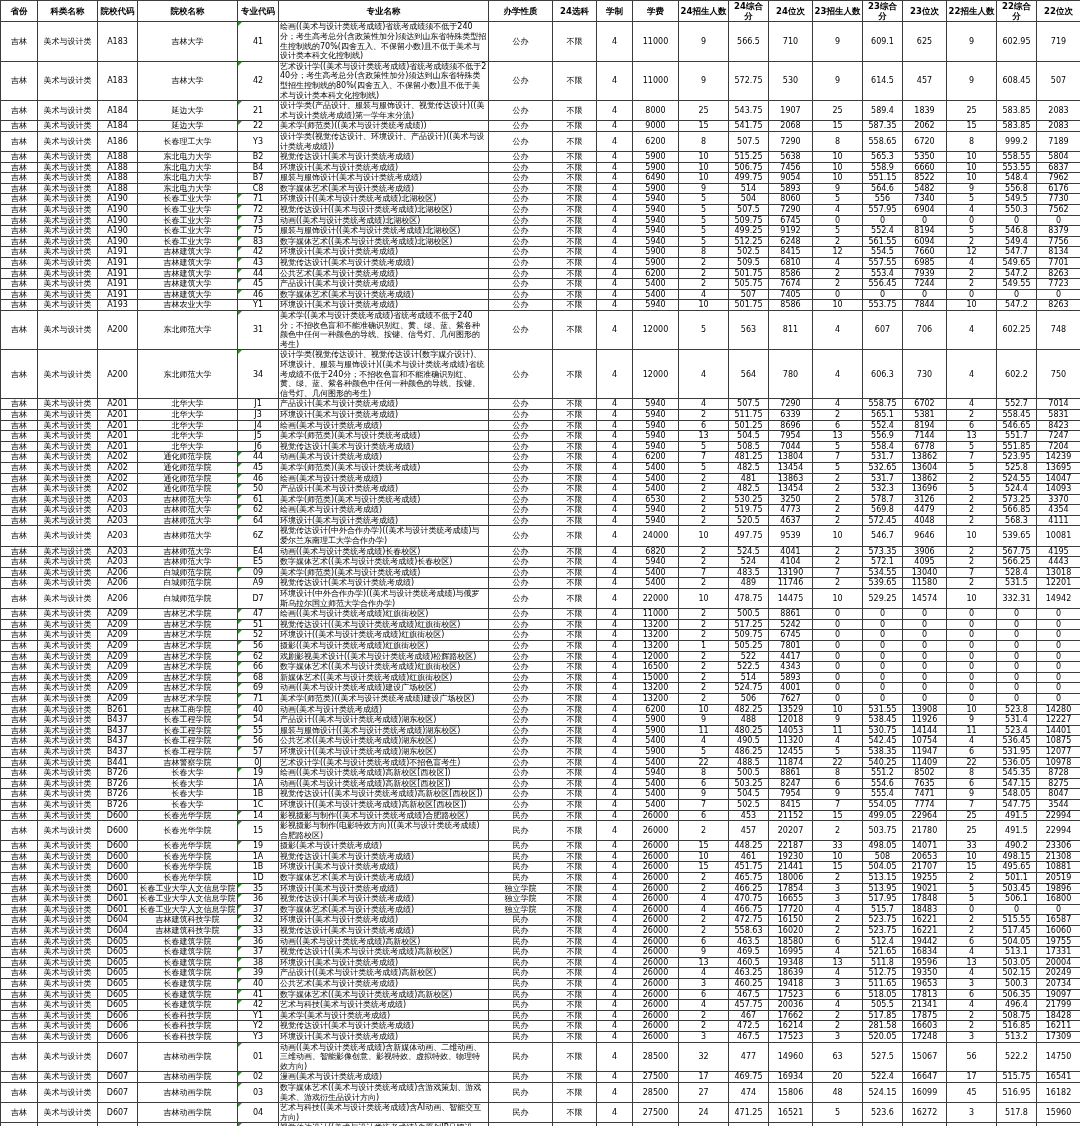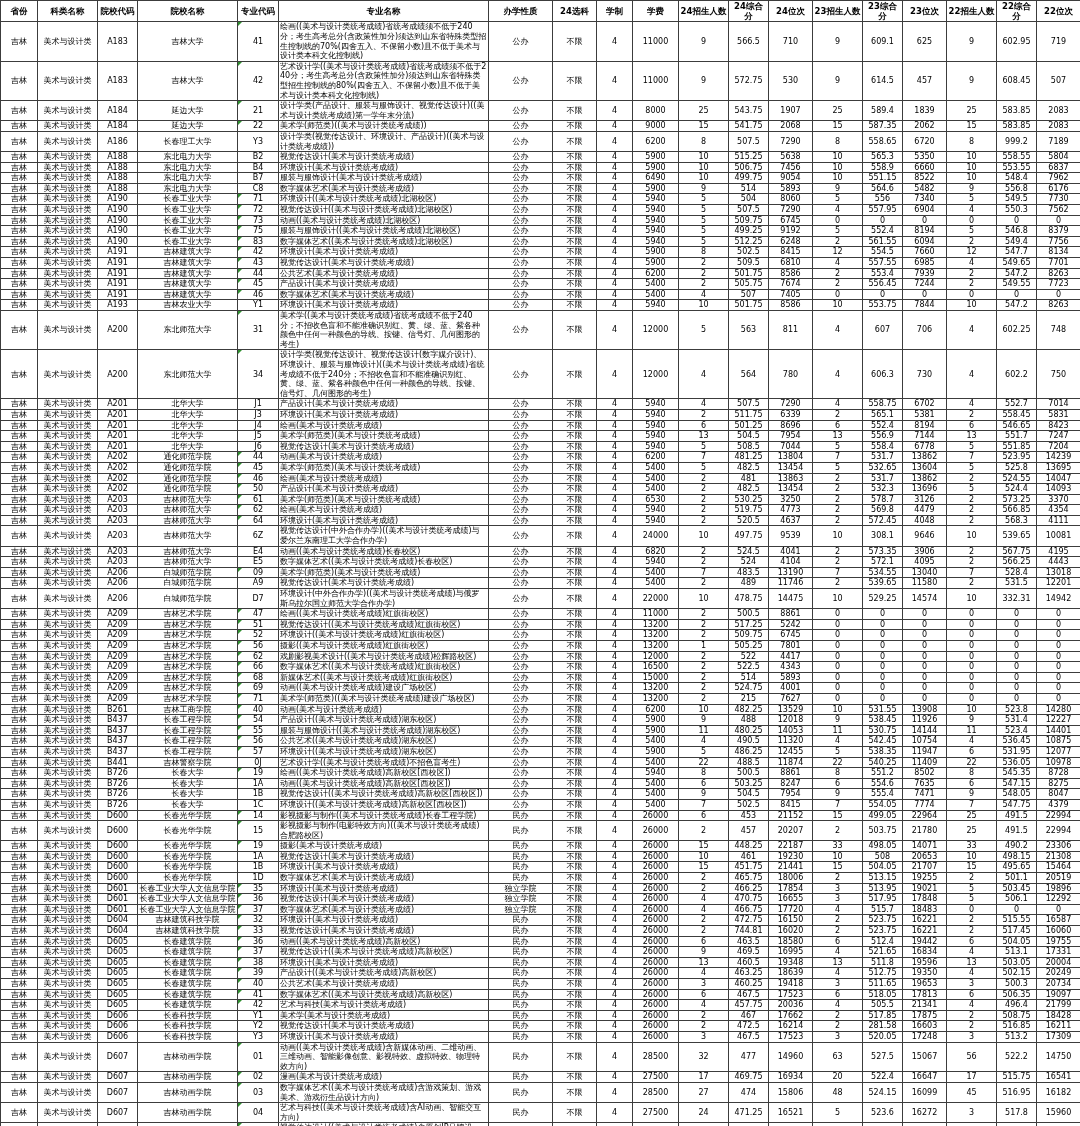--- a/index.html
+++ b/index.html
@@ -796,21 +796,21 @@
         <td class="code-cell">6Z</td>
         <td class="major-name">视觉传达设计(中外合作办学)((美术与设计类统考成绩)与爱尔兰东南理工大学合作办学)</td>
         <td>公办</td>
         <td>不限</td>
         <td>4</td>
         <td>24000</td>
         <td>10</td>
         <td>497.75</td>
         <td>9539</td>
         <td>10</td>
-        <td>308.1</td>
+        <td>546.7</td>
         <td>9646</td>
         <td>10</td>
         <td>539.65</td>
         <td>10081</td>
       </tr>
       <tr>
         <td>吉林</td>
         <td>美术与设计类</td>
         <td>A203</td>
         <td>吉林师范大学</td>
@@ -1087,21 +1087,21 @@
         <td>美术与设计类</td>
         <td>A209</td>
         <td>吉林艺术学院</td>
         <td class="code-cell"><span class="tri"></span>71</td>
         <td class="major-name">美术学(师范类)((美术与设计类统考成绩)建设广场校区)</td>
         <td>公办</td>
         <td>不限</td>
         <td>4</td>
         <td>13200</td>
         <td>2</td>
-        <td>215</td>
+        <td>506</td>
         <td>7627</td>
         <td>0</td>
         <td>0</td>
         <td>0</td>
         <td>0</td>
         <td>0</td>
         <td>0</td>
       </tr>
       <tr>
         <td>吉林</td>
@@ -1304,29 +1304,29 @@
         <td>4</td>
         <td>5400</td>
         <td>7</td>
         <td>502.5</td>
         <td>8415</td>
         <td>7</td>
         <td>554.05</td>
         <td>7774</td>
         <td>7</td>
         <td>547.75</td>
-        <td>4379</td>
+        <td>3544</td>
       </tr>
       <tr>
         <td>吉林</td>
         <td>美术与设计类</td>
         <td>D600</td>
         <td>长春光华学院</td>
         <td class="code-cell"><span class="tri"></span>14</td>
-        <td class="major-name">影视摄影与制作((美术与设计类统考成绩)长春工程学院)</td>
+        <td class="major-name">影视摄影与制作((美术与设计类统考成绩)合肥路校区)</td>
         <td>民办</td>
         <td>不限</td>
         <td>4</td>
         <td>26000</td>
         <td>6</td>
         <td>453</td>
         <td>21152</td>
         <td>15</td>
         <td>499.05</td>
         <td>22964</td>
@@ -1409,21 +1409,21 @@
         <td>4</td>
         <td>26000</td>
         <td>15</td>
         <td>451.75</td>
         <td>21441</td>
         <td>15</td>
         <td>504.05</td>
         <td>21707</td>
         <td>15</td>
         <td>495.65</td>
-        <td>15464</td>
+        <td>10881</td>
       </tr>
       <tr>
         <td>吉林</td>
         <td>美术与设计类</td>
         <td>D600</td>
         <td>长春光华学院</td>
         <td class="code-cell">1D</td>
         <td class="major-name">数字媒体艺术(美术与设计类统考成绩)</td>
         <td>民办</td>
         <td>不限</td>
@@ -1472,21 +1472,21 @@
         <td>4</td>
         <td>26000</td>
         <td>4</td>
         <td>470.75</td>
         <td>16655</td>
         <td>3</td>
         <td>517.95</td>
         <td>17848</td>
         <td>5</td>
         <td>506.1</td>
-        <td>12292</td>
+        <td>16800</td>
       </tr>
       <tr>
         <td>吉林</td>
         <td>美术与设计类</td>
         <td>D601</td>
         <td>长春工业大学人文信息学院</td>
         <td class="code-cell"><span class="tri"></span>37</td>
         <td class="major-name">数字媒体艺术(美术与设计类统考成绩)</td>
         <td>独立学院</td>
         <td>不限</td>
@@ -1528,21 +1528,21 @@
         <td>美术与设计类</td>
         <td>D604</td>
         <td>吉林建筑科技学院</td>
         <td class="code-cell"><span class="tri"></span>33</td>
         <td class="major-name">视觉传达设计(美术与设计类统考成绩)</td>
         <td>民办</td>
         <td>不限</td>
         <td>4</td>
         <td>26000</td>
         <td>2</td>
-        <td>744.81</td>
+        <td>558.63</td>
         <td>16020</td>
         <td>2</td>
         <td>523.75</td>
         <td>16221</td>
         <td>2</td>
         <td>517.45</td>
         <td>16060</td>
       </tr>
       <tr>
         <td>吉林</td>

